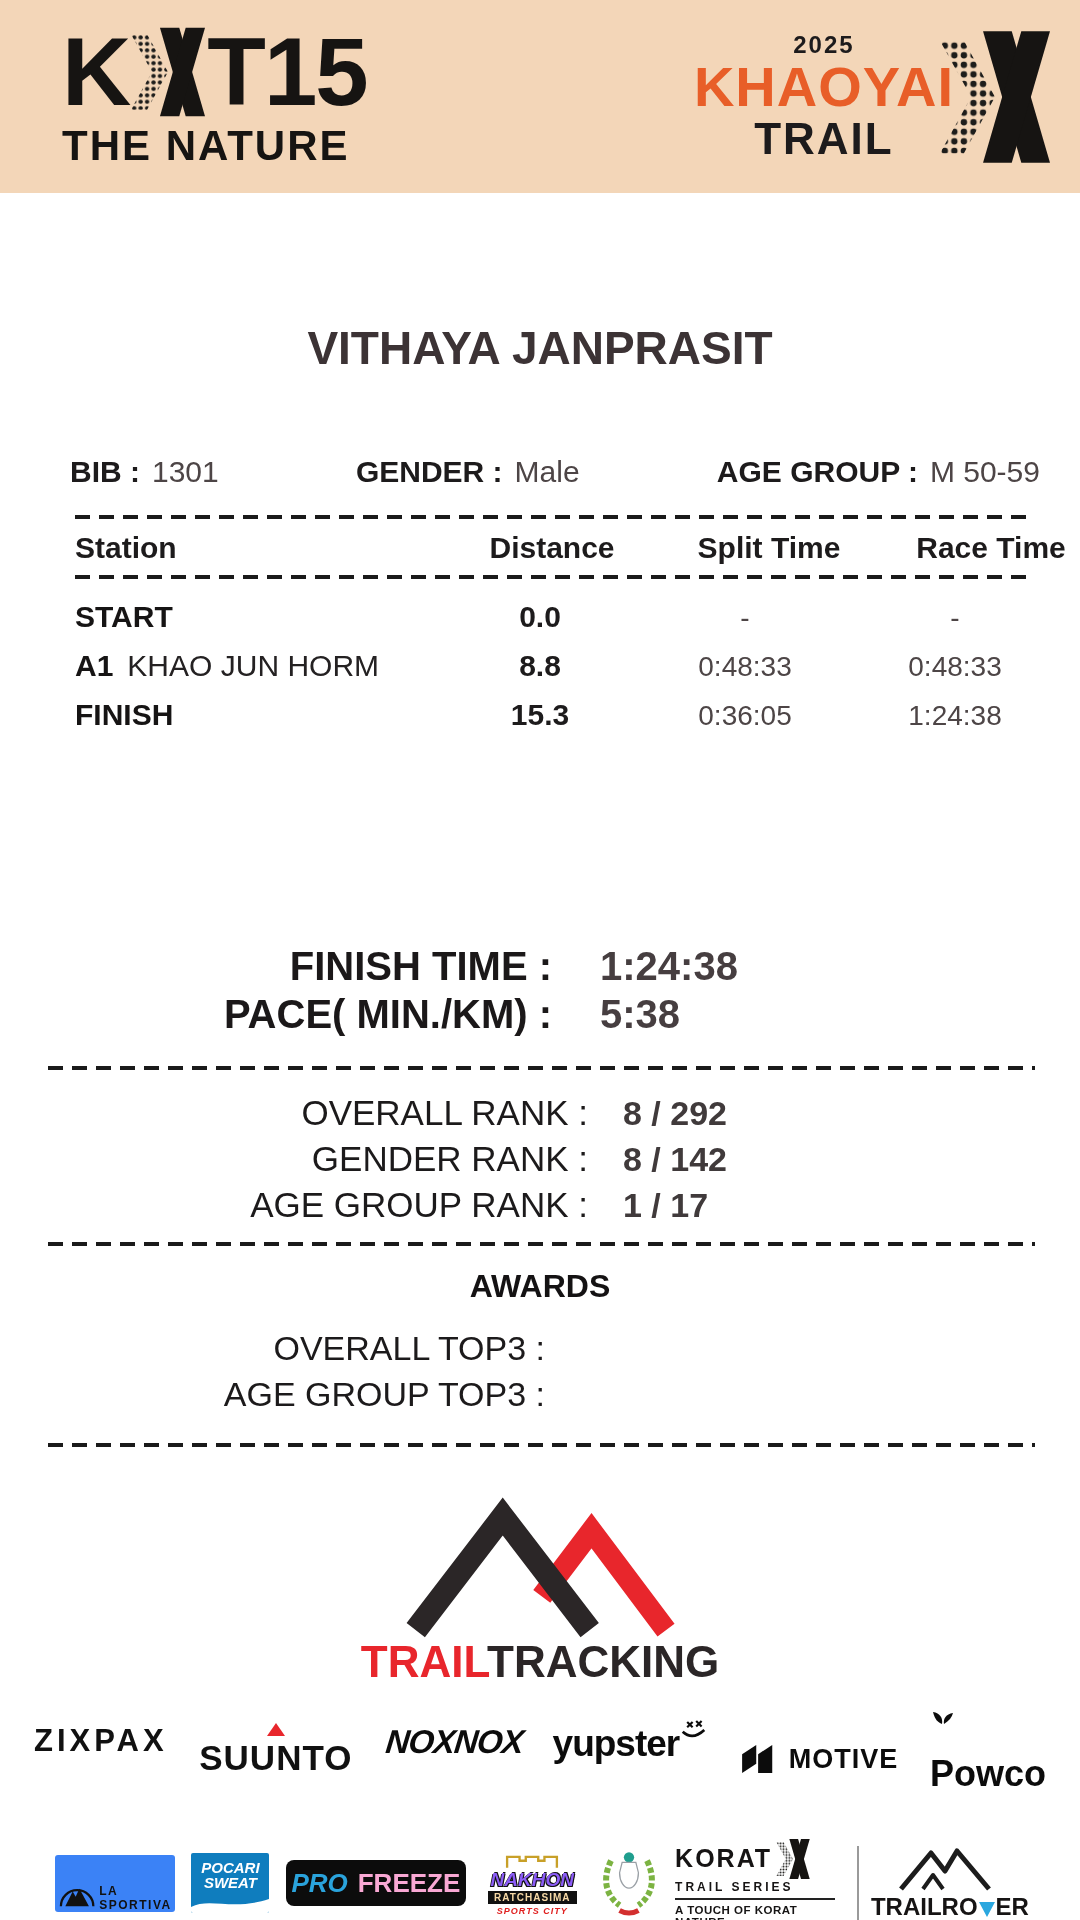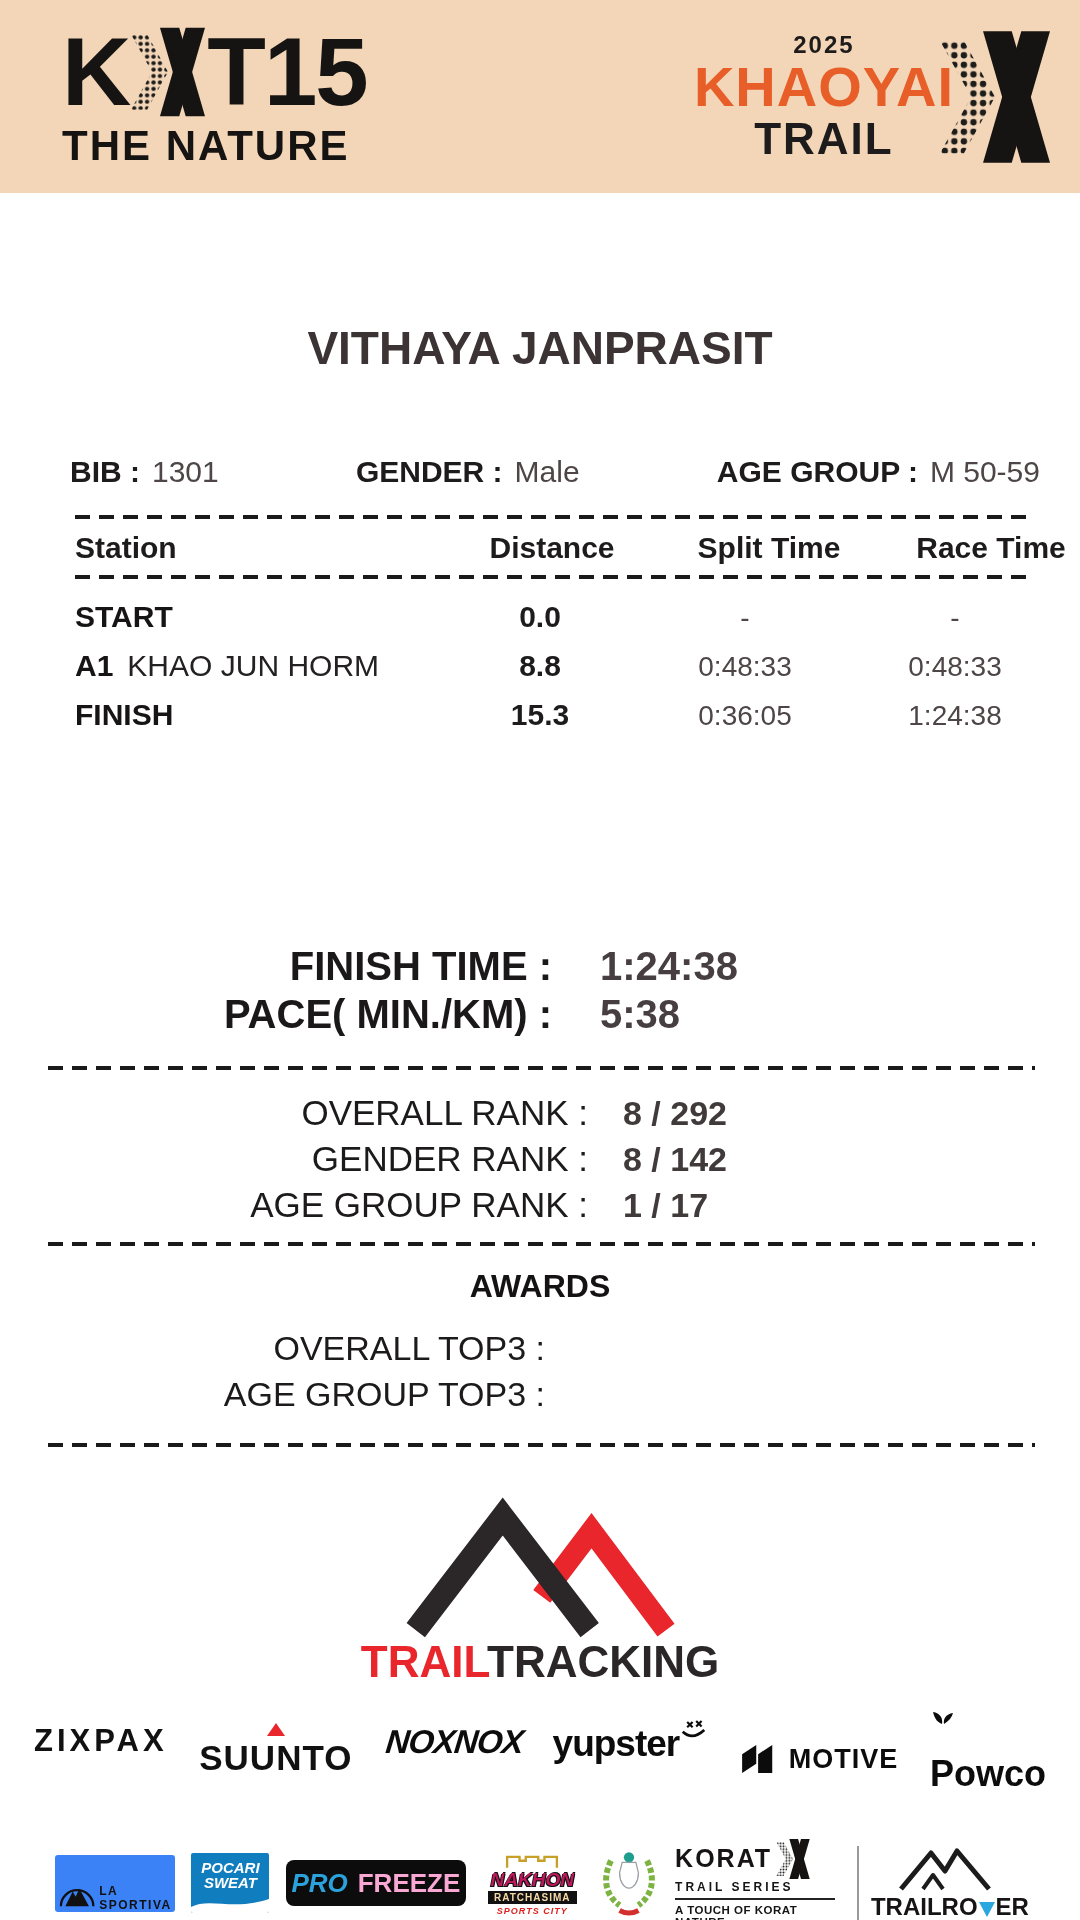--- a/index.html
+++ b/index.html
@@ -108,21 +108,21 @@
     display:flex; flex-direction:column; align-items:center; padding-top:7px; overflow:hidden; }
   .pocari-word { font-size:15px; font-weight:900; font-style:italic; color:#fff; line-height:15px;
     letter-spacing:0px; }
   .pocari-wave { position:absolute; bottom:0; left:0; width:78px; height:18px; }
   .profreeze { width:180px; height:46px; background:#0c0c0c; border-radius:8px; display:flex;
     align-items:center; justify-content:center; gap:10px; }
   .pf-pro { font-size:26px; font-weight:900; font-style:italic; color:#2aa3dc; }
   .pf-freeze { font-size:26px; font-weight:900; color:#f9a8d4; }
   .nakhon { display:flex; flex-direction:column; align-items:center; width:100px; }
   .nk-crown { width:56px; height:20px; }
-  .nk-name { font-size:19px; font-weight:900; font-style:italic; color:#be185d;
+  .nk-name { font-size:19px; font-weight:900; font-style:italic; color:#8b5cf6;
     text-shadow:1px 1px 0 #111, -1px 1px 0 #111, 1px -1px 0 #111; letter-spacing:0px; line-height:20px; }
   .nk-sub { font-size:10px; font-weight:bold; color:#f7d9a6; background:#111; padding:1px 6px;
     letter-spacing:1px; margin-top:1px; }
   .nk-city { font-size:9px; font-weight:800; font-style:italic; color:#e02020; letter-spacing:1px;
     margin-top:2px; }
   .wreath { width:60px; height:84px; }
   .korat { display:flex; flex-direction:column; align-items:flex-start; width:165px; }
   .korat-top { display:flex; align-items:center; gap:4px; }
   .korat-word { font-size:25px; font-weight:900; letter-spacing:2px; color:#161414; }
   .korat-x { width:34px; height:40px; }

